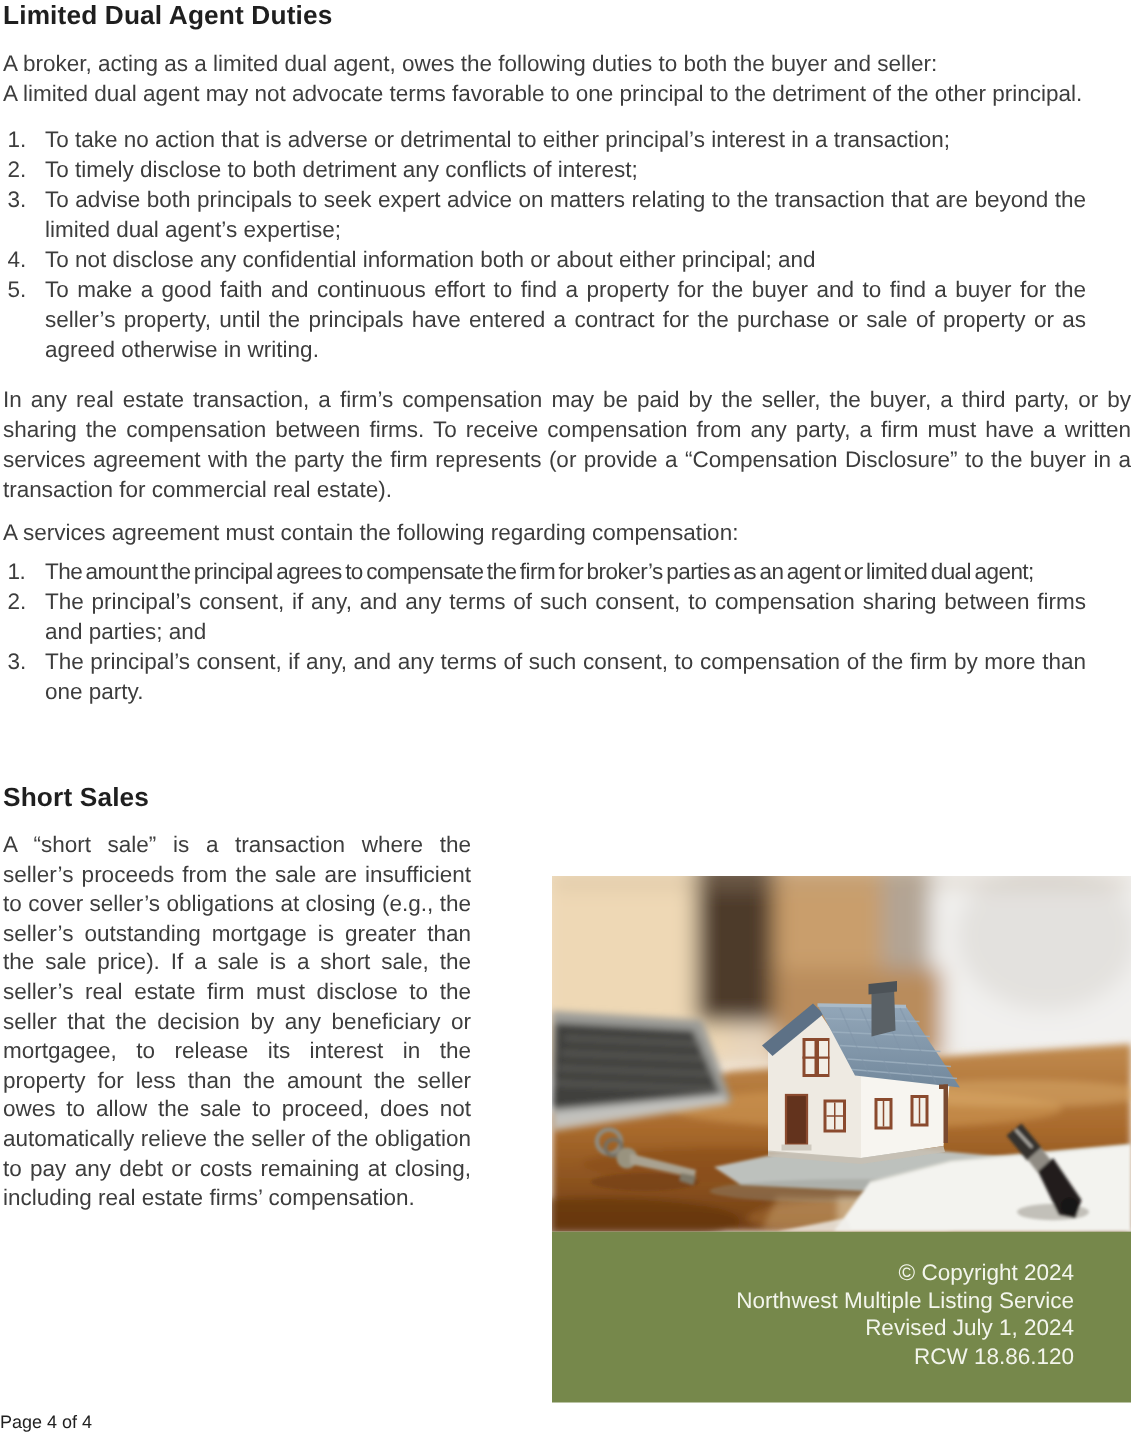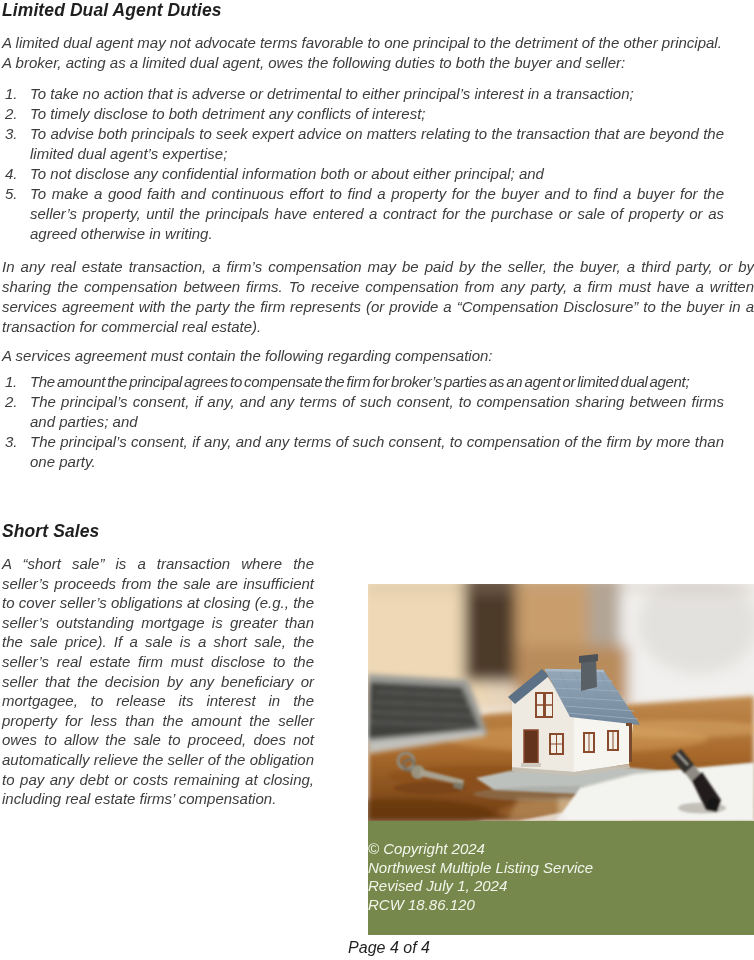--- a/index.html
+++ b/index.html
@@ -7,54 +7,54 @@
     --page-background:#ffffff;
     --body-text:#3d3d3d;
     --heading-text:#1f1f1f;
     --copyright-text:#f3f5ec;
   }
   html,body{margin:0;padding:0;background:#fff;}
   .page{
     position:relative;width:754px;height:960px;overflow:hidden;
     background:var(--page-background);
     font-family:"Liberation Sans",sans-serif;
-    font-size:15px;line-height:20px;color:var(--body-text);font-style:italic;
+    font-size:15px;line-height:20px;color:var(--body-text);
   }
   .content{position:absolute;left:2px;top:0;width:752px;}
   h2{font-size:17.5px;line-height:20px;font-weight:700;margin:0;
      color:var(--heading-text);letter-spacing:.1px;}
   .h-comp{margin-top:44px;}
   .h-short{margin-top:49px;}
   .para{margin:13px 0 0;text-align:justify;}
   .para-services{margin-top:9px;}
   .line{display:block;}
   ol.num-list{list-style:none;counter-reset:n;margin:11px 0 0;padding:0 30px 0 0;}
   ol.num-list li{counter-increment:n;position:relative;padding-left:28px;text-align:justify;}
   ol.num-list li::before{content:counter(n) ".";position:absolute;left:3px;top:0;}
   ol.list-comp{margin-top:6px;}
   li.squeeze{white-space:nowrap;letter-spacing:-.35px;word-spacing:-1.6px;text-align:left;}
   .short-col{width:312px;margin-top:13px;text-align:justify;line-height:19.6px;}
   .media-col{position:absolute;left:368px;top:584px;width:386px;}
   .photo-svg{display:block;width:386px;height:237px;}
   .copyright{box-sizing:border-box;height:114px;width:386px;
     background:var(--accent-green);color:var(--copyright-text);
-    padding:19px 38px 0 0;font-size:15px;line-height:18.5px;}
-  .page-footer{position:absolute;top:941px;left:0;width:732px;text-align:center;
-    font-size:16px;line-height:14px;color:#1f1f1f;margin-left:23px;}
+    text-align:right;padding:19px 38px 0 0;font-size:15px;line-height:18.5px;}
+  .page-footer{position:absolute;top:941px;left:0;width:732px;
+    font-size:12px;line-height:14px;color:#1f1f1f;}
 </style>
 </head>
 <body>
 
 <div class="page">
   <div class="content">
 
     <h2>Limited Dual Agent Duties</h2>
     <p class="para">
+      <span class="line">A broker, acting as a limited dual agent, owes the following duties to both the buyer and seller:</span>
       <span class="line">A limited dual agent may not advocate terms favorable to one principal to the detriment of the other principal.</span>
-      <span class="line">A broker, acting as a limited dual agent, owes the following duties to both the buyer and seller:</span>
     </p>
     <ol class="num-list">
       <li>To take no action that is adverse or detrimental to either principal’s interest in a transaction;</li>
       <li>To timely disclose to both detriment any conflicts of interest;</li>
       <li>To advise both principals to seek expert advice on matters relating to the transaction that are beyond the limited dual agent’s expertise;</li>
       <li>To not disclose any confidential information both or about either principal; and</li>
       <li>To make a good faith and continuous effort to find a property for the buyer and to find a buyer for the seller’s property, until the principals have entered a contract for the purchase or sale of property or as agreed otherwise in writing.</li>
     </ol>
 
     <p class="para">In any real estate transaction, a firm’s compensation may be paid by the seller, the buyer, a third party, or by sharing the compensation between firms. To receive compensation from any party, a firm must have a written services agreement with the party the firm represents (or provide a “Compensation Disclosure” to the buyer in a transaction for commercial real estate).</p>

